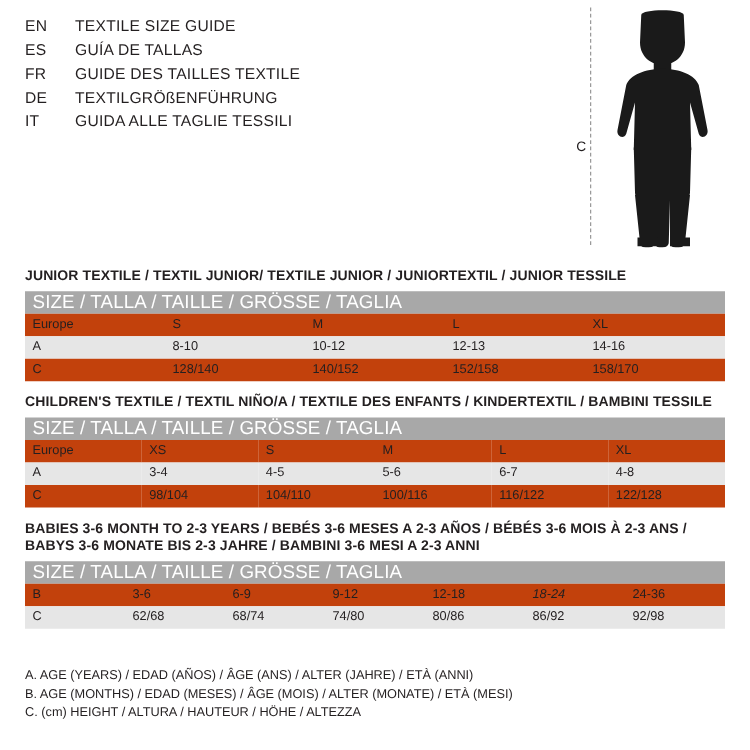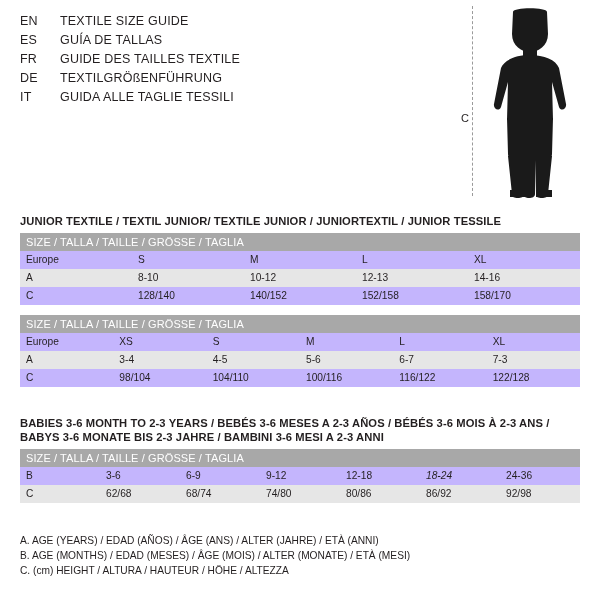--- a/index.html
+++ b/index.html
@@ -107,29 +107,29 @@
   table.size-table td {
     font-size: 10.2px;
     color: #231f20;
     padding: 3px 0 3px 6px;
     vertical-align: middle;
     line-height: 12px;
   }
   table.size-table tr.head td {
     background: #a8a8a8;
     color: #ffffff;
-    font-size: 11px;
+    font-size: 15px;
     letter-spacing: 0.1px;
     padding: 3px 0 3px 6px;
   }
   table.size-table tr.shaded td {
     background: #e6e6e6;
   }
   table.size-table tr.plain td {
-    background: #c4b5fd;
+    background: #c2410c;
   }
 
   
   .legend {
     position: absolute;
     left: 20px;
     top: 533px;
     width: 560px;
   }
   .legend-line {
@@ -227,40 +227,41 @@
         <td>128/140</td>
         <td>140/152</td>
         <td>152/158</td>
         <td>158/170</td>
       </tr>
     </tbody>
       </table>
   </div>
 
   <div class="section" style="top:315px;">
+    <div class="section-title">CHILDREN'S TEXTILE / TEXTIL NIÑO/A / TEXTILE DES ENFANTS / KINDERTEXTIL / BAMBINI TESSILE</div>
     <table class="size-table">
       <tbody>
           <tr class="head">
         <td colspan="6">SIZE / TALLA / TAILLE / GRÖSSE / TAGLIA</td>
       </tr>
       <tr class="plain">
         <td style="width:85px;">Europe</td>
         <td style="width:100px;">XS</td>
         <td style="width:100px;">S</td>
         <td style="width:95px;">M</td>
         <td style="width:95px;">L</td>
         <td>XL</td>
       </tr>
       <tr class="shaded">
         <td>A</td>
         <td>3-4</td>
         <td>4-5</td>
         <td>5-6</td>
         <td>6-7</td>
-        <td>7-3</td>
+        <td>4-8</td>
       </tr>
       <tr class="plain">
         <td>C</td>
         <td>98/104</td>
         <td>104/110</td>
         <td>100/116</td>
         <td>116/122</td>
         <td>122/128</td>
       </tr>
     </tbody>

